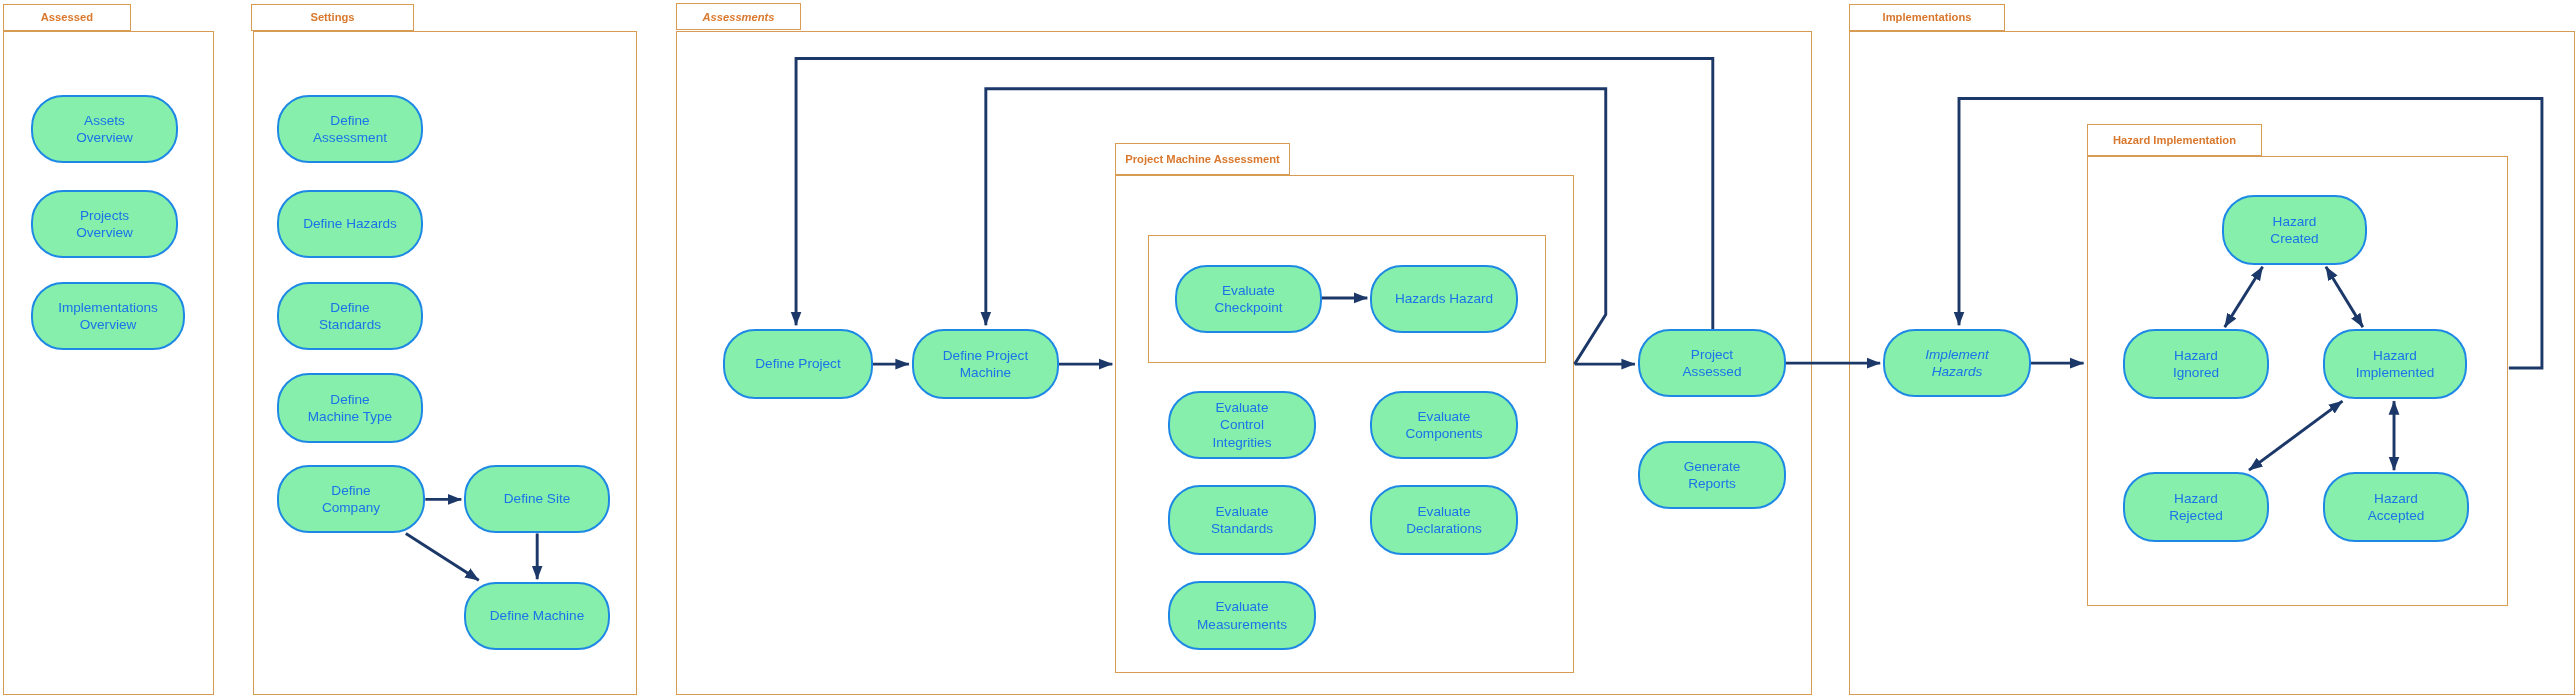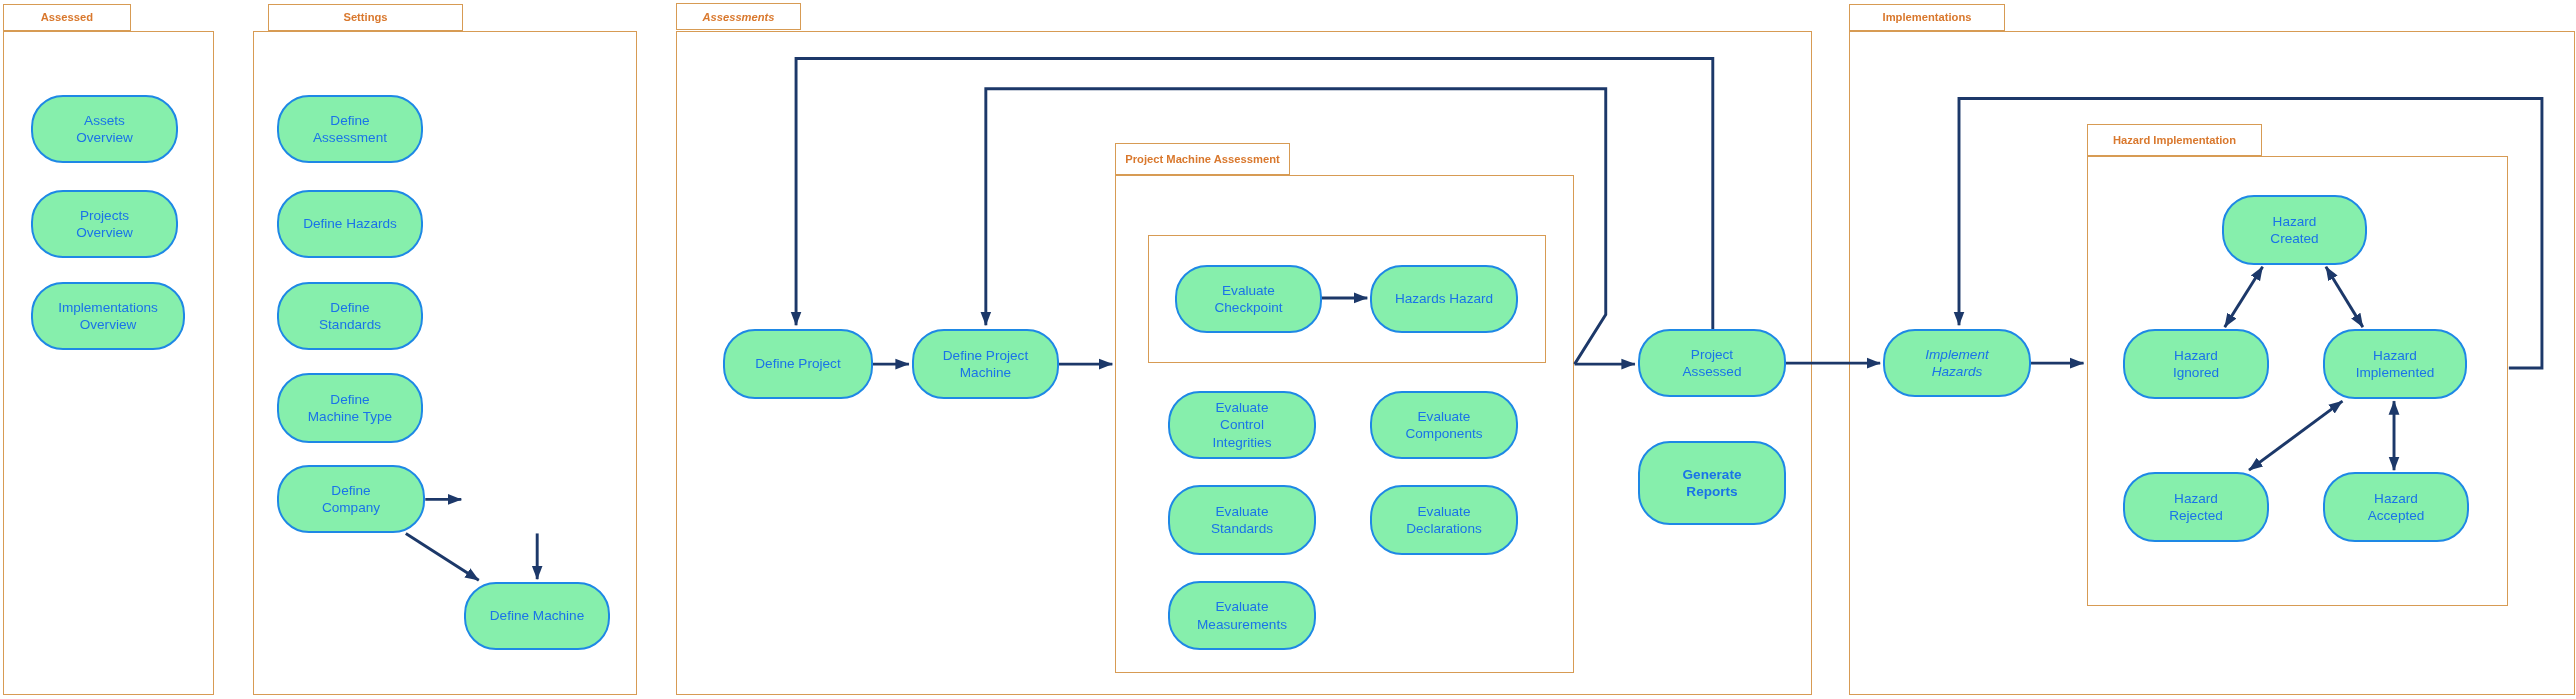--- a/index.html
+++ b/index.html
@@ -36,21 +36,21 @@
 </style>
 </head>
 <body>
 
 <div id="canvas">
     <div class="panel" style="left: 2.9px; top: 31px; width: 211px; height: 664px;"></div>
     <div class="panel-tab" style="left: 2.9px; top: 3.9px; width: 128px; height: 27px;">
       <span>Assessed</span>
     </div>
     <div class="panel" style="left: 253px; top: 31px; width: 384px; height: 664px;"></div>
-    <div class="panel-tab" style="left: 268px; top: 3.9px; width: 195px; height: 27px;">
+    <div class="panel-tab" style="left: 251px; top: 3.9px; width: 163px; height: 27px;">
       <span>Settings</span>
     </div>
     <div class="panel" style="left: 676px; top: 31px; width: 1136px; height: 664px;"></div>
     <div class="panel-tab" style="left: 676px; top: 3px; width: 125px; height: 27px; font-style: italic;">
       <span>Assessments</span>
     </div>
     <div class="panel" style="left: 1849px; top: 31px; width: 726px; height: 664px;"></div>
     <div class="panel-tab" style="left: 1849px; top: 3.9px; width: 156px; height: 27px;">
       <span>Implementations</span>
     </div>
@@ -113,20 +113,23 @@
 Standards</span>
     </div>
     <div class="node" style="left: 277px; top: 373px; width: 146px; height: 70px;">
       <span>Define
 Machine Type</span>
     </div>
     <div class="node" style="left: 277px; top: 465px; width: 148px; height: 68px;">
       <span>Define
 Company</span>
     </div>
+    <div class="node" style="left: 464px; top: 465px; width: 146px; height: 68px;">
+      <span>Define Site</span>
+    </div>
     <div class="node" style="left: 464px; top: 582px; width: 146px; height: 68px;">
       <span>Define Machine</span>
     </div>
     <div class="node" style="left: 723px; top: 329px; width: 150px; height: 70px;">
       <span>Define Project</span>
     </div>
     <div class="node" style="left: 912px; top: 329px; width: 147px; height: 70px;">
       <span>Define Project
 Machine</span>
     </div>
@@ -155,21 +158,21 @@
 Declarations</span>
     </div>
     <div class="node" style="left: 1168px; top: 581px; width: 148px; height: 69px;">
       <span>Evaluate
 Measurements</span>
     </div>
     <div class="node" style="left: 1638px; top: 329px; width: 148px; height: 68px;">
       <span>Project
 Assessed</span>
     </div>
-    <div class="node" style="left: 1638px; top: 441px; width: 148px; height: 84px; font-weight: bold;">
+    <div class="node" style="left: 1638px; top: 441px; width: 148px; height: 68px;">
       <span>Generate
 Reports</span>
     </div>
     <div class="node" style="left: 1883px; top: 329px; width: 148px; height: 68px; font-style: italic;">
       <span>Implement
 Hazards</span>
     </div>
     <div class="node" style="left: 2222px; top: 195px; width: 145px; height: 70px;">
       <span>Hazard
 Created</span>

